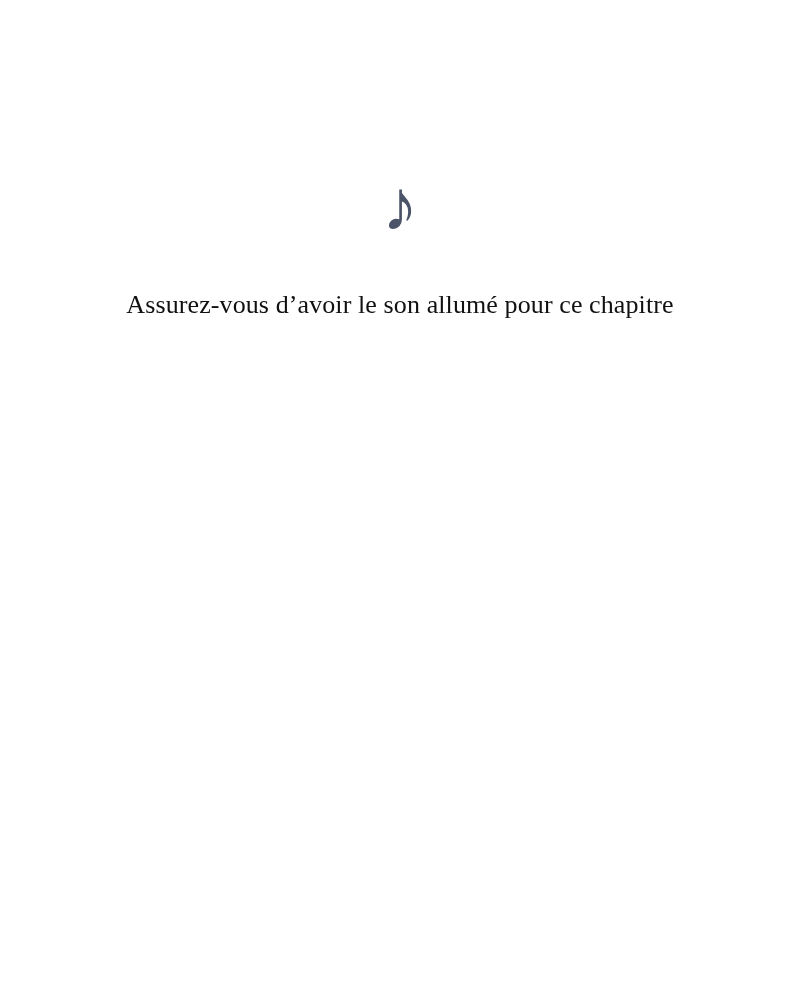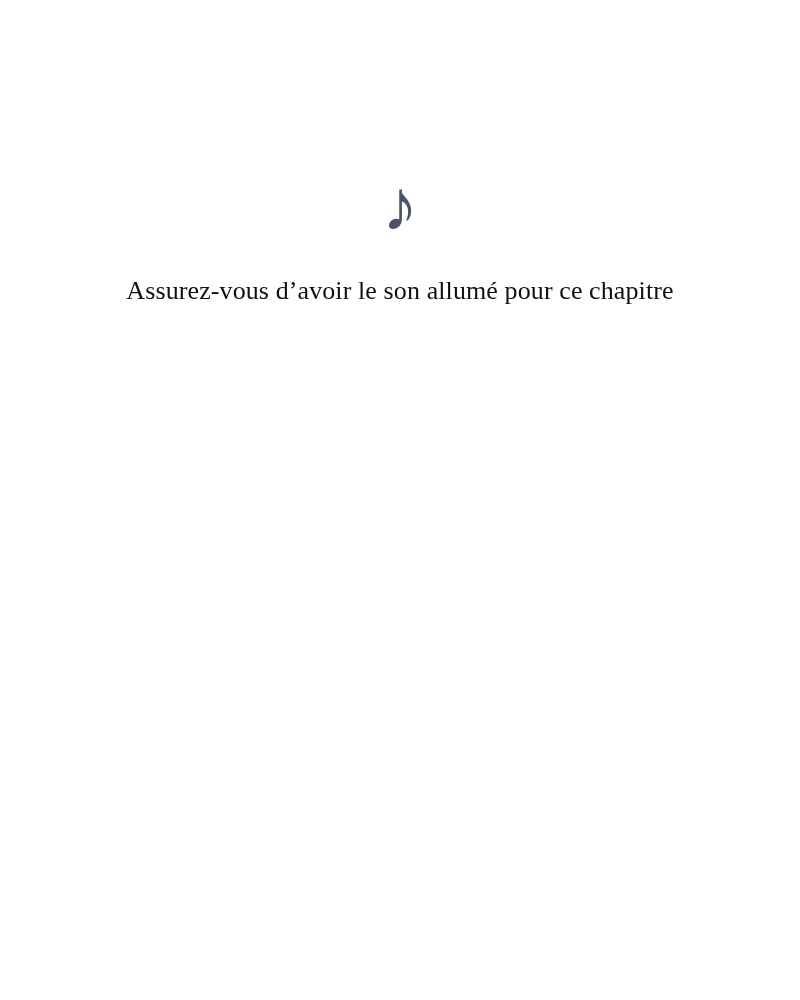--- a/index.html
+++ b/index.html
@@ -30,21 +30,21 @@
   .note-icon {
     display: block;
     font-size: 72px;
     line-height: 1;
     color: #4a5367;
     height: 90px;
     user-select: none;
   }
   .notice-text {
     display: block;
-    margin-top: 14px;
+    margin-top: 28px;
     font-size: 26px;
     line-height: 1.3;
     letter-spacing: 0.1px;
     color: #111111;
     font-family: "Liberation Serif", "DejaVu Serif", serif;
   }
 </style>
 </head>
 <body>
 

